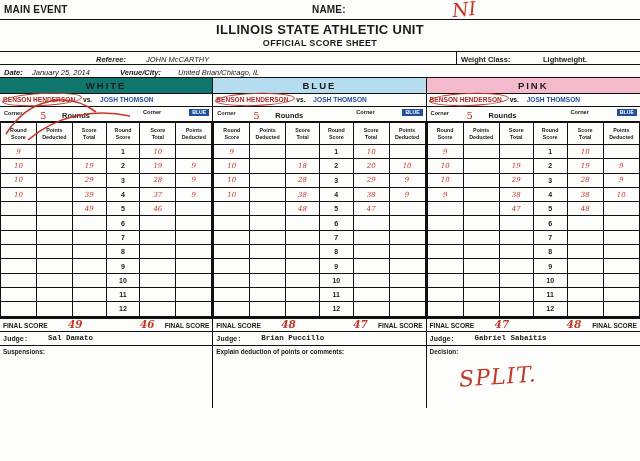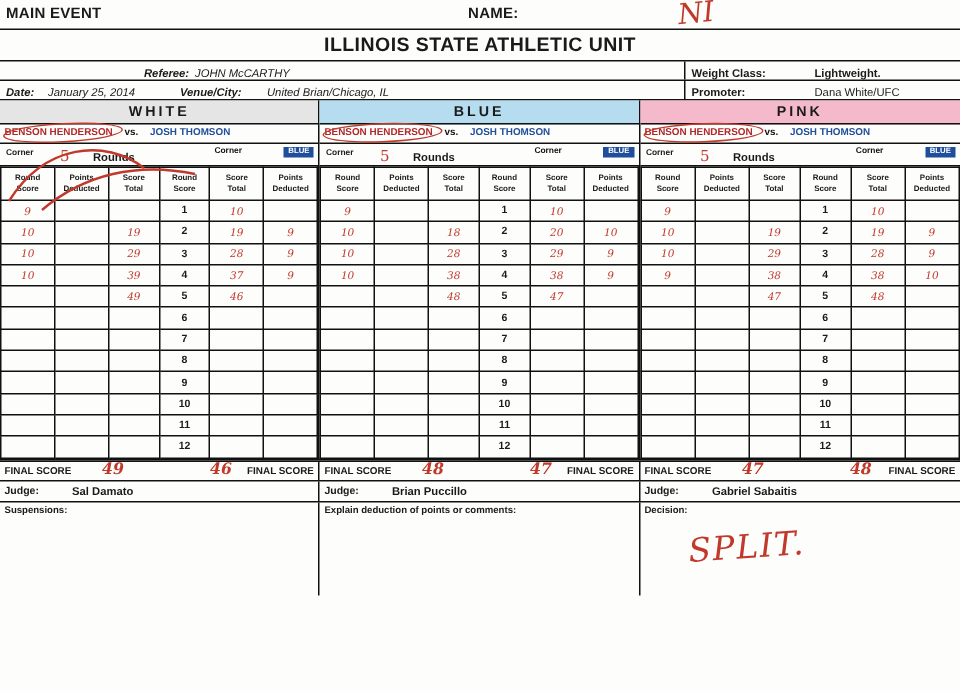--- a/index.html
+++ b/index.html
@@ -81,21 +81,21 @@
   }
   .panel:last-child { border-right: none; }
   .corner-title {
     text-align: center;
     font-weight: bold;
     font-size: 9.5px;
     letter-spacing: 2px;
     padding: 2px 0;
     border-bottom: 1px solid #111;
   }
-  .c-white { background: #e5e5e5; }
+  .c-white { background: #0f766e; }
   .c-blue  { background: #b6dcf0; }
   .c-pink  { background: #f5b9cc; }
   .fighters {
     border-bottom: 1px solid #111;
     padding: 2px 3px;
     font-size: 6.6px;
     font-weight: bold;
     position: relative;
     height: 13px;
   }
@@ -174,21 +174,21 @@
     position: relative;
     font-size: 6.6px;
     font-weight: bold;
   }
   .fs-cell:last-child { border-right: none; }
   .fs-cell .l { position: absolute; left: 3px; top: 3px; }
   .fs-cell .r { position: absolute; right: 3px; top: 3px; }
   .fs-cell .v1 { position: absolute; left: 68px; top: -1px; }
   .fs-cell .v2 { position: absolute; left: 140px; top: -1px; }
   
-  .judgerow { display: flex; border-bottom: 1.2px solid #111; height: 14px; }
+  .judgerow { display: flex; border-bottom: 1.2px solid #111; height: 14px; font-family: Liberation Mono, monospace; }
   .judge {
     width: 213.3px;
     border-right: 1px solid #111;
     position: relative;
     font-size: 7px;
   }
   .judge:last-child { border-right: none; }
   .judge .jl { position: absolute; left: 3px; top: 3px; font-weight: bold; }
   .judge .jn { position: absolute; left: 48px; top: 2.5px; font-weight: bold; font-size: 7.5px; }
   
@@ -228,43 +228,40 @@
 <div class="sheet">
 
   <div class="topbar">
     <span class="me">MAIN EVENT</span>
     <span class="name">NAME:</span>
     <span class="hw-ni">NI</span>
   </div>
 
   <div class="titleblock">
     <div class="t1">ILLINOIS STATE ATHLETIC UNIT</div>
+    <div class="t2">OFFICIAL SCORE SHEET</div>
   </div>
 
   <div class="inforow">
     <div class="left">
       <span class="cell-txt lbl" style="left:96px;">Referee:</span>
-      <span class="cell-txt" style="left:130px;">JOHN McCARTHY</span>
+      <span class="cell-txt" style="left:146px;">JOHN McCARTHY</span>
     </div>
     <div class="right">
       <span class="cell-txt lbl" style="left:4px;">Weight Class:</span>
       <span class="cell-txt" style="left:86px;font-weight:bold;">Lightweight.</span>
     </div>
   </div>
 
   <div class="inforow">
     <div class="left">
       <span class="cell-txt lbl" style="left:4px;">Date:</span>
       <span class="cell-txt" style="left:32px;">January 25, 2014</span>
       <span class="cell-txt lbl" style="left:120px;">Venue/City:</span>
       <span class="cell-txt" style="left:178px;">United Brian/Chicago, IL</span>
-    </div>
-    <div class="right">
-      <span class="cell-txt lbl" style="left:4px;">Promoter:</span>
-      <span class="cell-txt" style="left:86px;">Dana White/UFC</span>
     </div>
   </div>
 
   <div class="panels">
 
     <div class="panel">
       <div class="corner-title c-white">WHITE</div>
       <div class="fighters">
         <span class="f-red">BENSON HENDERSON</span>
         <span class="vs" style="margin:0 6px;">vs.</span>

